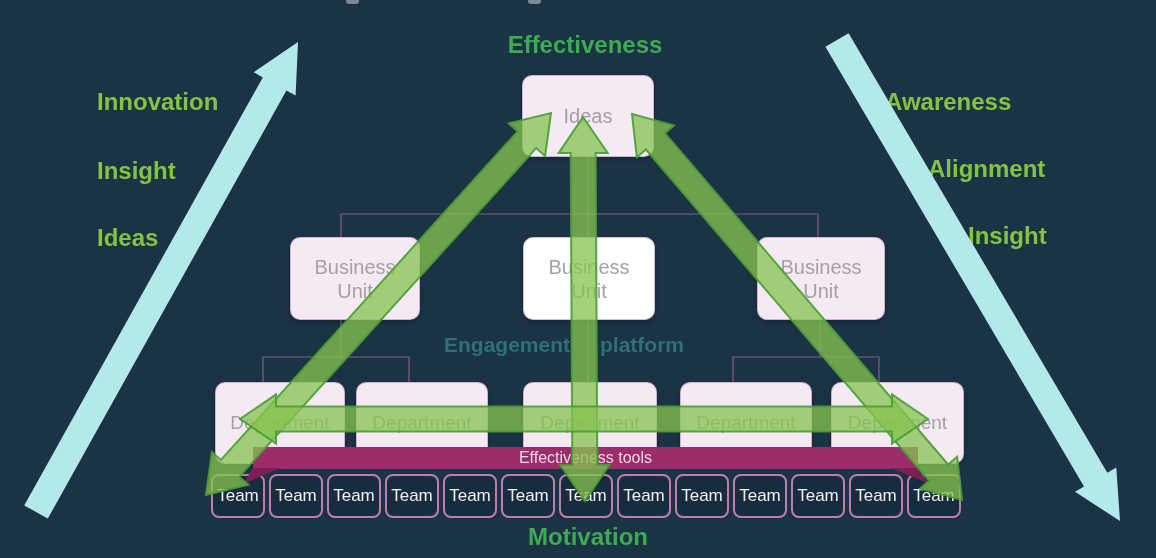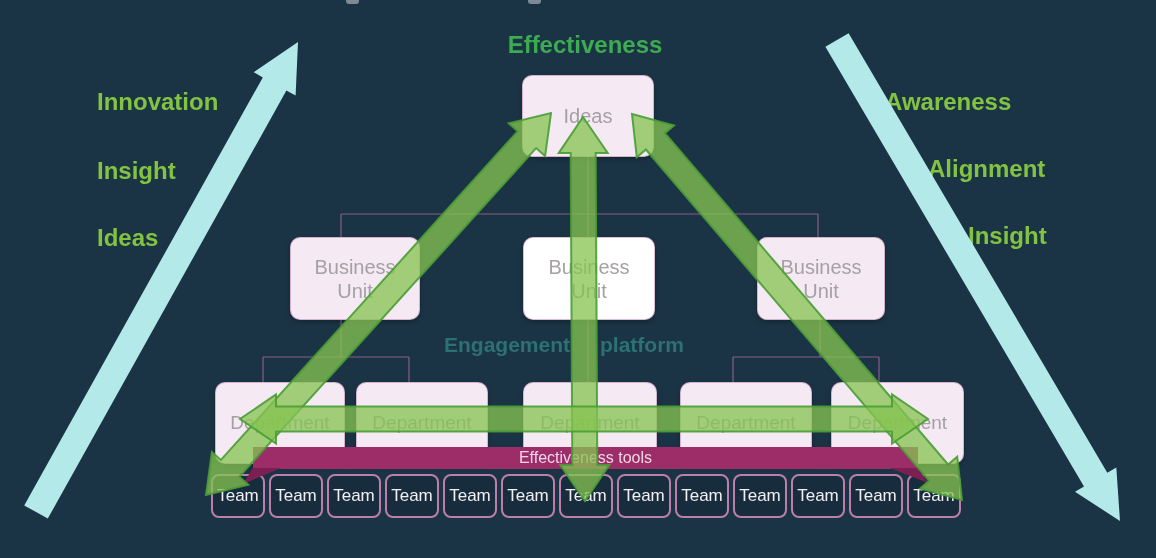--- a/index.html
+++ b/index.html
@@ -68,20 +68,21 @@
       <line x1="263" y1="357" x2="263" y2="382" stroke="#9c6492" stroke-width="1.2" stroke-opacity="0.85"></line>
       <line x1="409" y1="357" x2="409" y2="382" stroke="#9c6492" stroke-width="1.2" stroke-opacity="0.85"></line>
       <line x1="820" y1="318" x2="820" y2="357" stroke="#9c6492" stroke-width="1.2" stroke-opacity="0.85"></line>
       <line x1="733" y1="357" x2="879" y2="357" stroke="#9c6492" stroke-width="1.2" stroke-opacity="0.85"></line>
       <line x1="733" y1="357" x2="733" y2="382" stroke="#9c6492" stroke-width="1.2" stroke-opacity="0.85"></line>
       <line x1="879" y1="357" x2="879" y2="382" stroke="#9c6492" stroke-width="1.2" stroke-opacity="0.85"></line>
       <line x1="588" y1="318" x2="588" y2="382" stroke="#9c6492" stroke-width="1.2" stroke-opacity="0.85"></line>
     </svg>
 
   <div class="big-label title-green" style="left:585px;top:32px;">Effectiveness</div>
+  <div class="big-label title-green" style="left:588px;top:524px;">Motivation</div>
 
   <div class="big-label side-green" style="left:97px;top:89px;">Innovation</div>
   <div class="big-label side-green" style="left:97px;top:158px;">Insight</div>
   <div class="big-label side-green" style="left:97px;top:225px;">Ideas</div>
 
   <div class="big-label side-green" style="left:928px;top:156px;">Alignment</div>
   <div class="big-label side-green" style="left:885px;top:89px;">Awareness</div>
   <div class="big-label side-green" style="left:968px;top:223px;">Insight</div>
 
   <div class="platform-word" style="right:586px;">Engagement</div>

